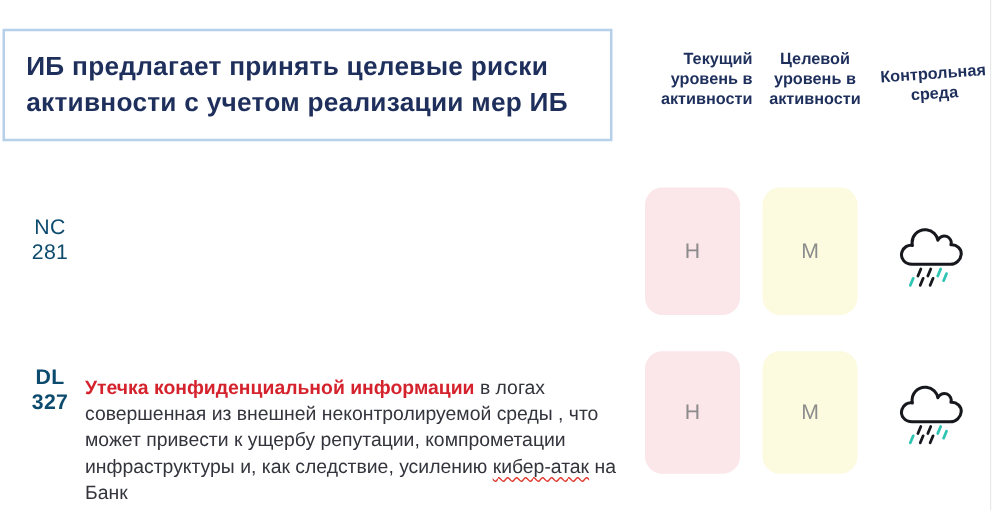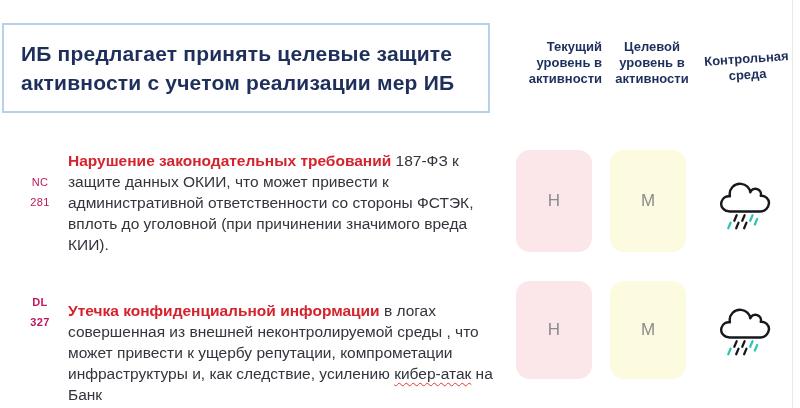--- a/index.html
+++ b/index.html
@@ -53,22 +53,22 @@
   .col-header.c1 { left: 506px; text-align: right; }
   .col-header.c2 { left: 604px; }
   .col-header.c3 { left: 694px; top: 51px; width: 106px; transform: rotate(-4deg); }
 
   
   .row-id {
     position: absolute;
     left: 16px;
     width: 48px;
     text-align: center;
-    color: #be185d;
-    font-size: 11px;
+    color: #0c4a6e;
+    font-size: 17px;
     line-height: 20px;
     letter-spacing: 0.3px;
   }
   .row-id.r1 { top: 172px; }
   .row-id.r2 { top: 292px; font-weight: bold; }
 
   
   .risk-text {
     position: absolute;
     left: 68px;
@@ -113,32 +113,31 @@
   }
   .storm-icon.r1 { top: 176px; }
   .storm-icon.r2 { top: 302px; }
 </style>
 </head>
 <body>
 
 <div class="slide">
 
   <div class="title-box">
-    <div class="title">ИБ предлагает принять целевые защите активности с учетом реализации мер ИБ</div>
+    <div class="title">ИБ предлагает принять целевые риски активности с учетом реализации мер ИБ</div>
   </div>
 
   <div class="col-header c1">Текущий уровень в активности</div>
   <div class="col-header c2">Целевой уровень в активности</div>
   <div class="col-header c3">Контрольная среда</div>
 
   <div class="row-id r1">
     <div>NC</div>
     <div>281</div>
   </div>
-  <p class="risk-text r1"><span class="risk-bold">Нарушение законодательных требований</span><span> 187-ФЗ к защите данных ОКИИ, что может привести к административной ответственности со стороны ФСТЭК, вплоть до уголовной (при причинении значимого вреда КИИ).</span><span class="misspell"></span><span></span></p>
   <div class="level-box pink r1">
     <span>Н</span>
   </div>
   <div class="level-box yellow r1">
     <span>М</span>
   </div>
   <svg class="storm-icon r1" viewBox="0 0 64 60" fill="none">
     <path d="M 14.5 38 C 8 38 4.2 32.6 5.8 27.4 C 7 23.4 11 21 14.8 21.8 C 13.2 13.8 19.6 7.6 26.8 8.4 C 32.2 9 36 13 36.6 17.4 C 37.8 14.4 41.2 12.9 44.2 14.1 C 47.2 15.3 48.7 18.4 47.8 21.2 C 52.8 20.8 57 24.8 56.6 29.4 C 56.2 34 52.2 38 47.4 38 Z" stroke="#16181d" stroke-width="2.6" stroke-linecap="round" stroke-linejoin="round"></path>
     <line x1="22" y1="42" x2="19.5" y2="48" stroke="#16181d" stroke-width="2.4" stroke-linecap="round"></line>
     <line x1="30.5" y1="42" x2="28" y2="48" stroke="#16181d" stroke-width="2.4" stroke-linecap="round"></line>

